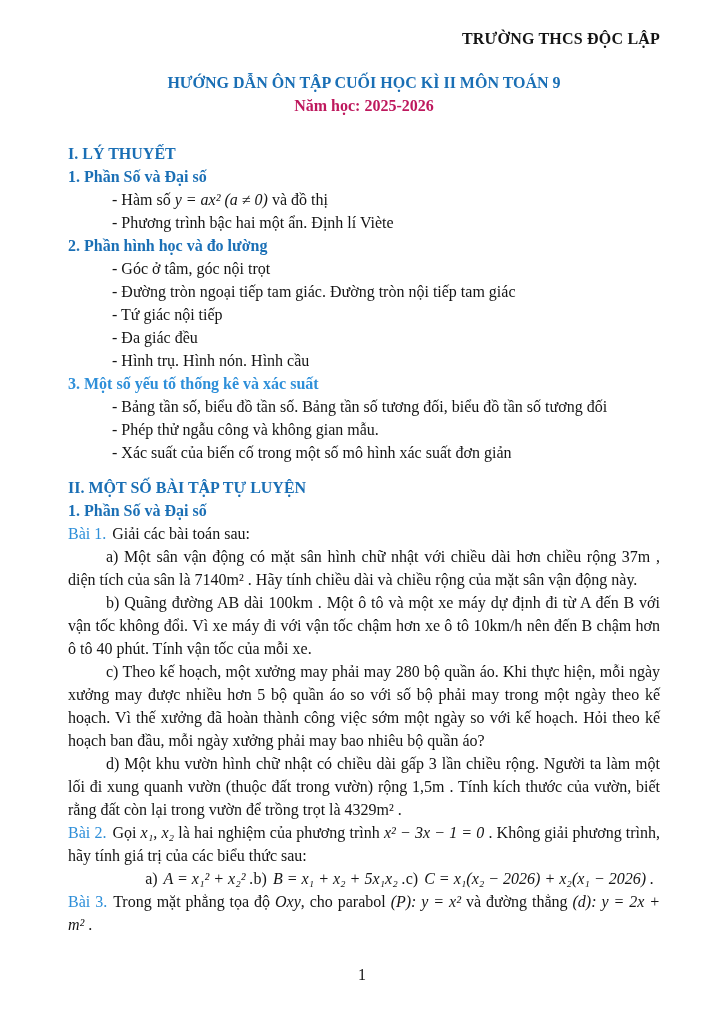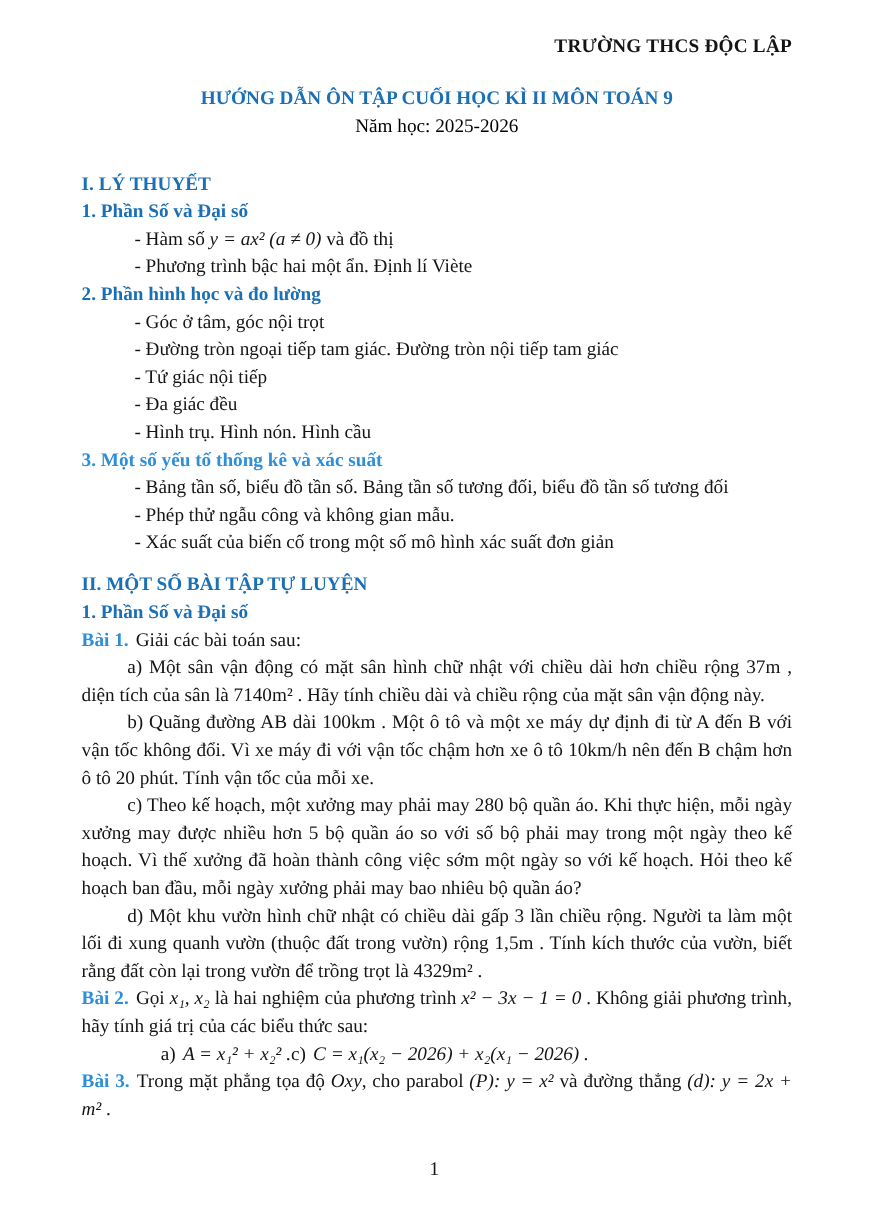--- a/index.html
+++ b/index.html
@@ -7,31 +7,31 @@
     width:724px;height:1024px;background:#ffffff;position:relative;
     font-family:"Liberation Serif","DejaVu Serif",serif;
     font-size:16px;line-height:23px;color:#141414;
     -webkit-font-smoothing:antialiased;overflow:hidden;
   }
   .page{padding:27px 64px 0 68px;}
   p{margin:0;}
   .hdr{font-weight:bold;letter-spacing:.2px;text-align:right;}
   .title-block{margin-top:21px;text-align:center;}
   .doc-title{font-weight:bold;color:#1a6fb5;font-size:16px;}
-  .doc-subtitle{font-weight:normal;color:#000000;}
+  .doc-subtitle{font-weight:bold;color:#be185d;}
   .sec-main{margin-top:25px;font-weight:bold;color:#1a6fb5;}
   .sec-main.blank-before{margin-top:12px;}
   .sec-sub{font-weight:bold;color:#1a6fb5;}
   .sec-sub.light{color:#2e8fd9;}
   .t-item{padding-left:44px;}
   .para{text-align:justify;text-indent:38px;}
   .bai{text-align:justify;}
-  .bai-label{color:#2e8fd9;font-weight:bold;margin-right:6px;}
+  .bai-label{color:#2e8fd9;font-weight:normal;margin-right:6px;}
   .m{font-style:italic;}
-  .expr-row{display:flex;justify-content:flex-start;padding-left:66px;padding-right:6px;}
+  .expr-row{display:flex;justify-content:flex-end;padding-left:66px;padding-right:6px;}
   .expr-label{margin-right:6px;}
   .page-num{position:absolute;left:0;bottom:38px;width:100%;text-align:center;}
 </style>
 </head>
 <body>
 
 <div class="page">
 
   <p class="hdr">TRƯỜNG THCS ĐỘC LẬP</p>
 
@@ -56,28 +56,29 @@
   <p class="sec-sub light">3. Một số yếu tố thống kê và xác suất</p>
   <p class="t-item">- Bảng tần số, biểu đồ tần số. Bảng tần số tương đối, biểu đồ tần số tương đối</p>
   <p class="t-item">- Phép thử ngẫu công và không gian mẫu.</p>
   <p class="t-item">- Xác suất của biến cố trong một số mô hình xác suất đơn giản</p>
 
   <p class="sec-main blank-before">II. MỘT SỐ BÀI TẬP TỰ LUYỆN</p>
   <p class="sec-sub">1. Phần Số và Đại số</p>
 
   <p class="bai"><span class="bai-label">Bài 1.</span><span>Giải các bài toán sau:</span></p>
   <p class="para">a) Một sân vận động có mặt sân hình chữ nhật với chiều dài hơn chiều rộng 37m , diện tích của sân là 7140m² . Hãy tính chiều dài và chiều rộng của mặt sân vận động này.</p>
-  <p class="para">b) Quãng đường AB dài 100km . Một ô tô và một xe máy dự định đi từ A đến B với vận tốc không đổi. Vì xe máy đi với vận tốc chậm hơn xe ô tô 10km/h nên đến B chậm hơn ô tô 20 phút. Tính vận tốc của mỗi xe.</p>
+  <p class="para">b) Quãng đường AB dài 100km . Một ô tô và một xe máy dự định đi từ A đến B với vận tốc không đổi. Vì xe máy đi với vận tốc chậm hơn xe ô tô 10km/h nên đến B chậm hơn ô tô 40 phút. Tính vận tốc của mỗi xe.</p>
   <p class="para">c) Theo kế hoạch, một xưởng may phải may 280 bộ quần áo. Khi thực hiện, mỗi ngày xưởng may được nhiều hơn 5 bộ quần áo so với số bộ phải may trong một ngày theo kế hoạch. Vì thế xưởng đã hoàn thành công việc sớm một ngày so với kế hoạch. Hỏi theo kế hoạch ban đầu, mỗi ngày xưởng phải may bao nhiêu bộ quần áo?</p>
   <p class="para">d) Một khu vườn hình chữ nhật có chiều dài gấp 3 lần chiều rộng. Người ta làm một lối đi xung quanh vườn (thuộc đất trong vườn) rộng 1,5m . Tính kích thước của vườn, biết rằng đất còn lại trong vườn để trồng trọt là 4329m² .</p>
 
   <p class="bai"><span class="bai-label">Bài 2.</span><span>Gọi </span><span class="m">x₁, x₂</span><span> là hai nghiệm của phương trình </span><span class="m">x² − 3x − 1 = 0</span><span> . Không giải phương trình, hãy tính giá trị của các biểu thức sau:</span></p>
 
   <div class="expr-row">
     <span><span class="expr-label">a)</span><span class="m">A = x₁² + x₂² .</span></span>
+    <span><span class="expr-label">b)</span><span class="m">B = x₁ + x₂ + 5x₁x₂ .</span></span>
     <span><span class="expr-label">c)</span><span class="m">C = x₁(x₂ − 2026) + x₂(x₁ − 2026) .</span></span>
   </div>
 
   <p class="bai"><span class="bai-label">Bài 3.</span><span>Trong mặt phẳng tọa độ </span><span class="m">Oxy</span><span>, cho parabol </span><span class="m">(P): y = x²</span><span> và đường thẳng </span><span class="m">(d): y = 2x + m²</span><span> .</span></p>
 
 </div>
 
 <div class="page-num">1</div>
 
 </body></html>

